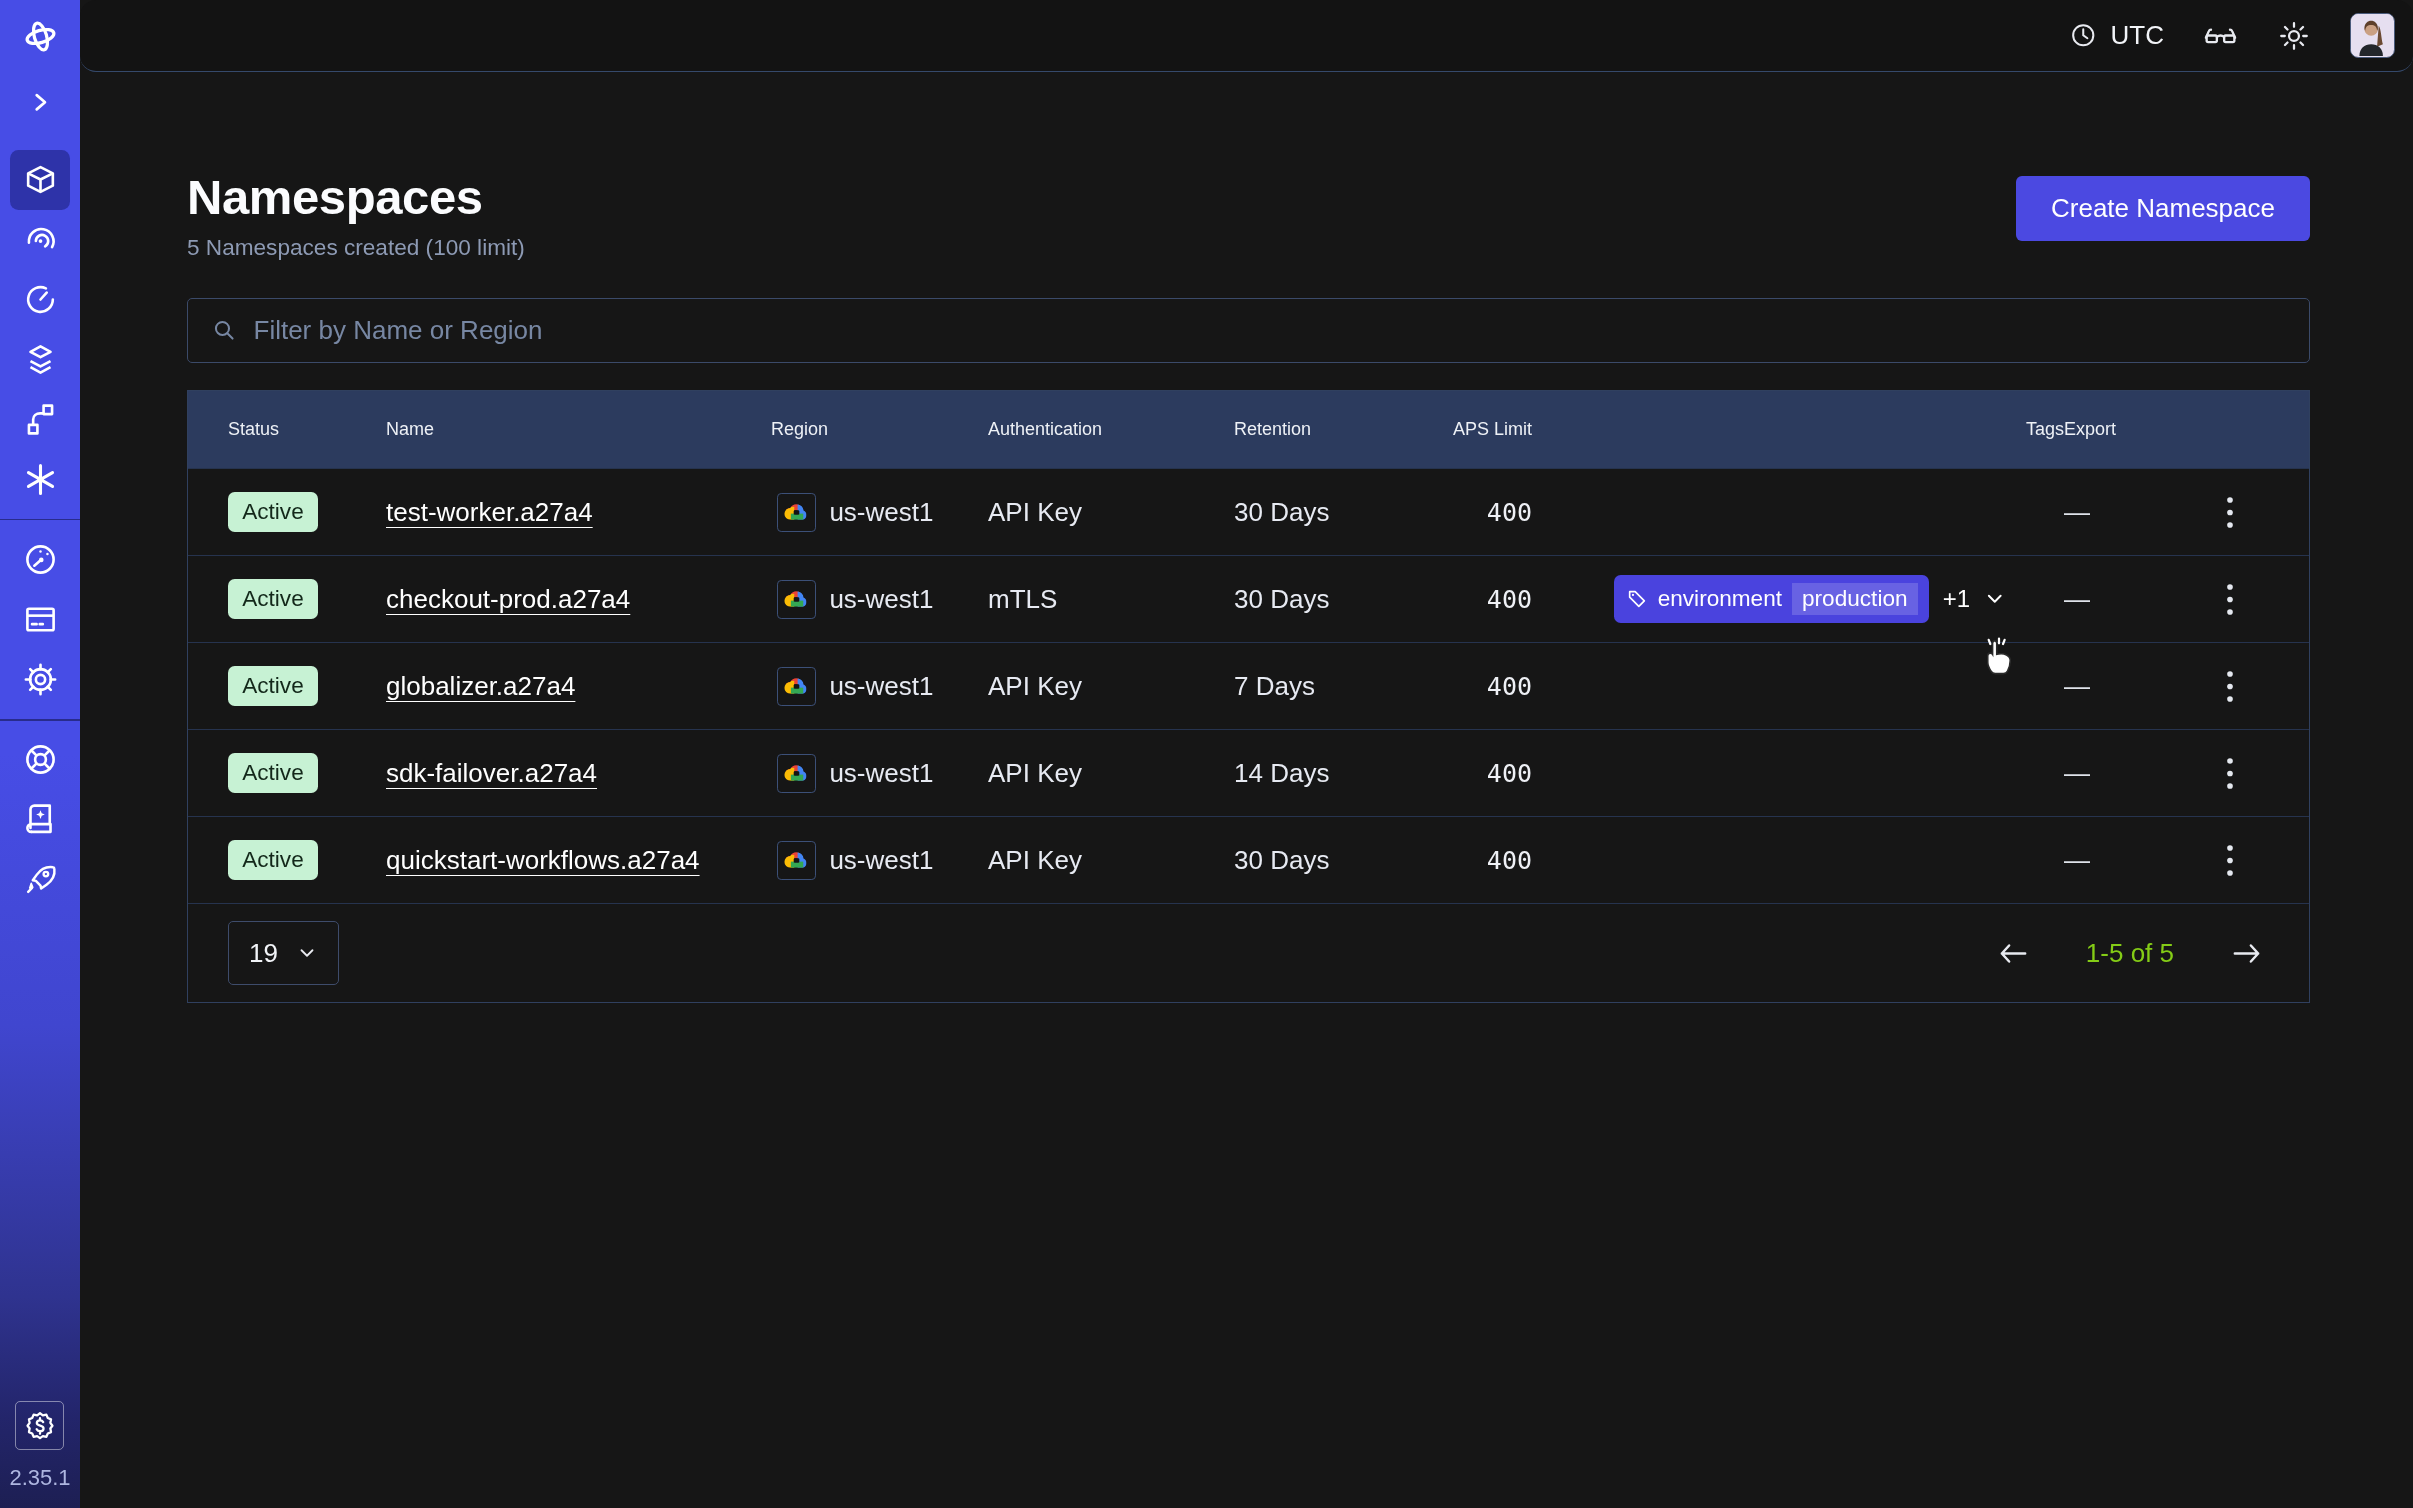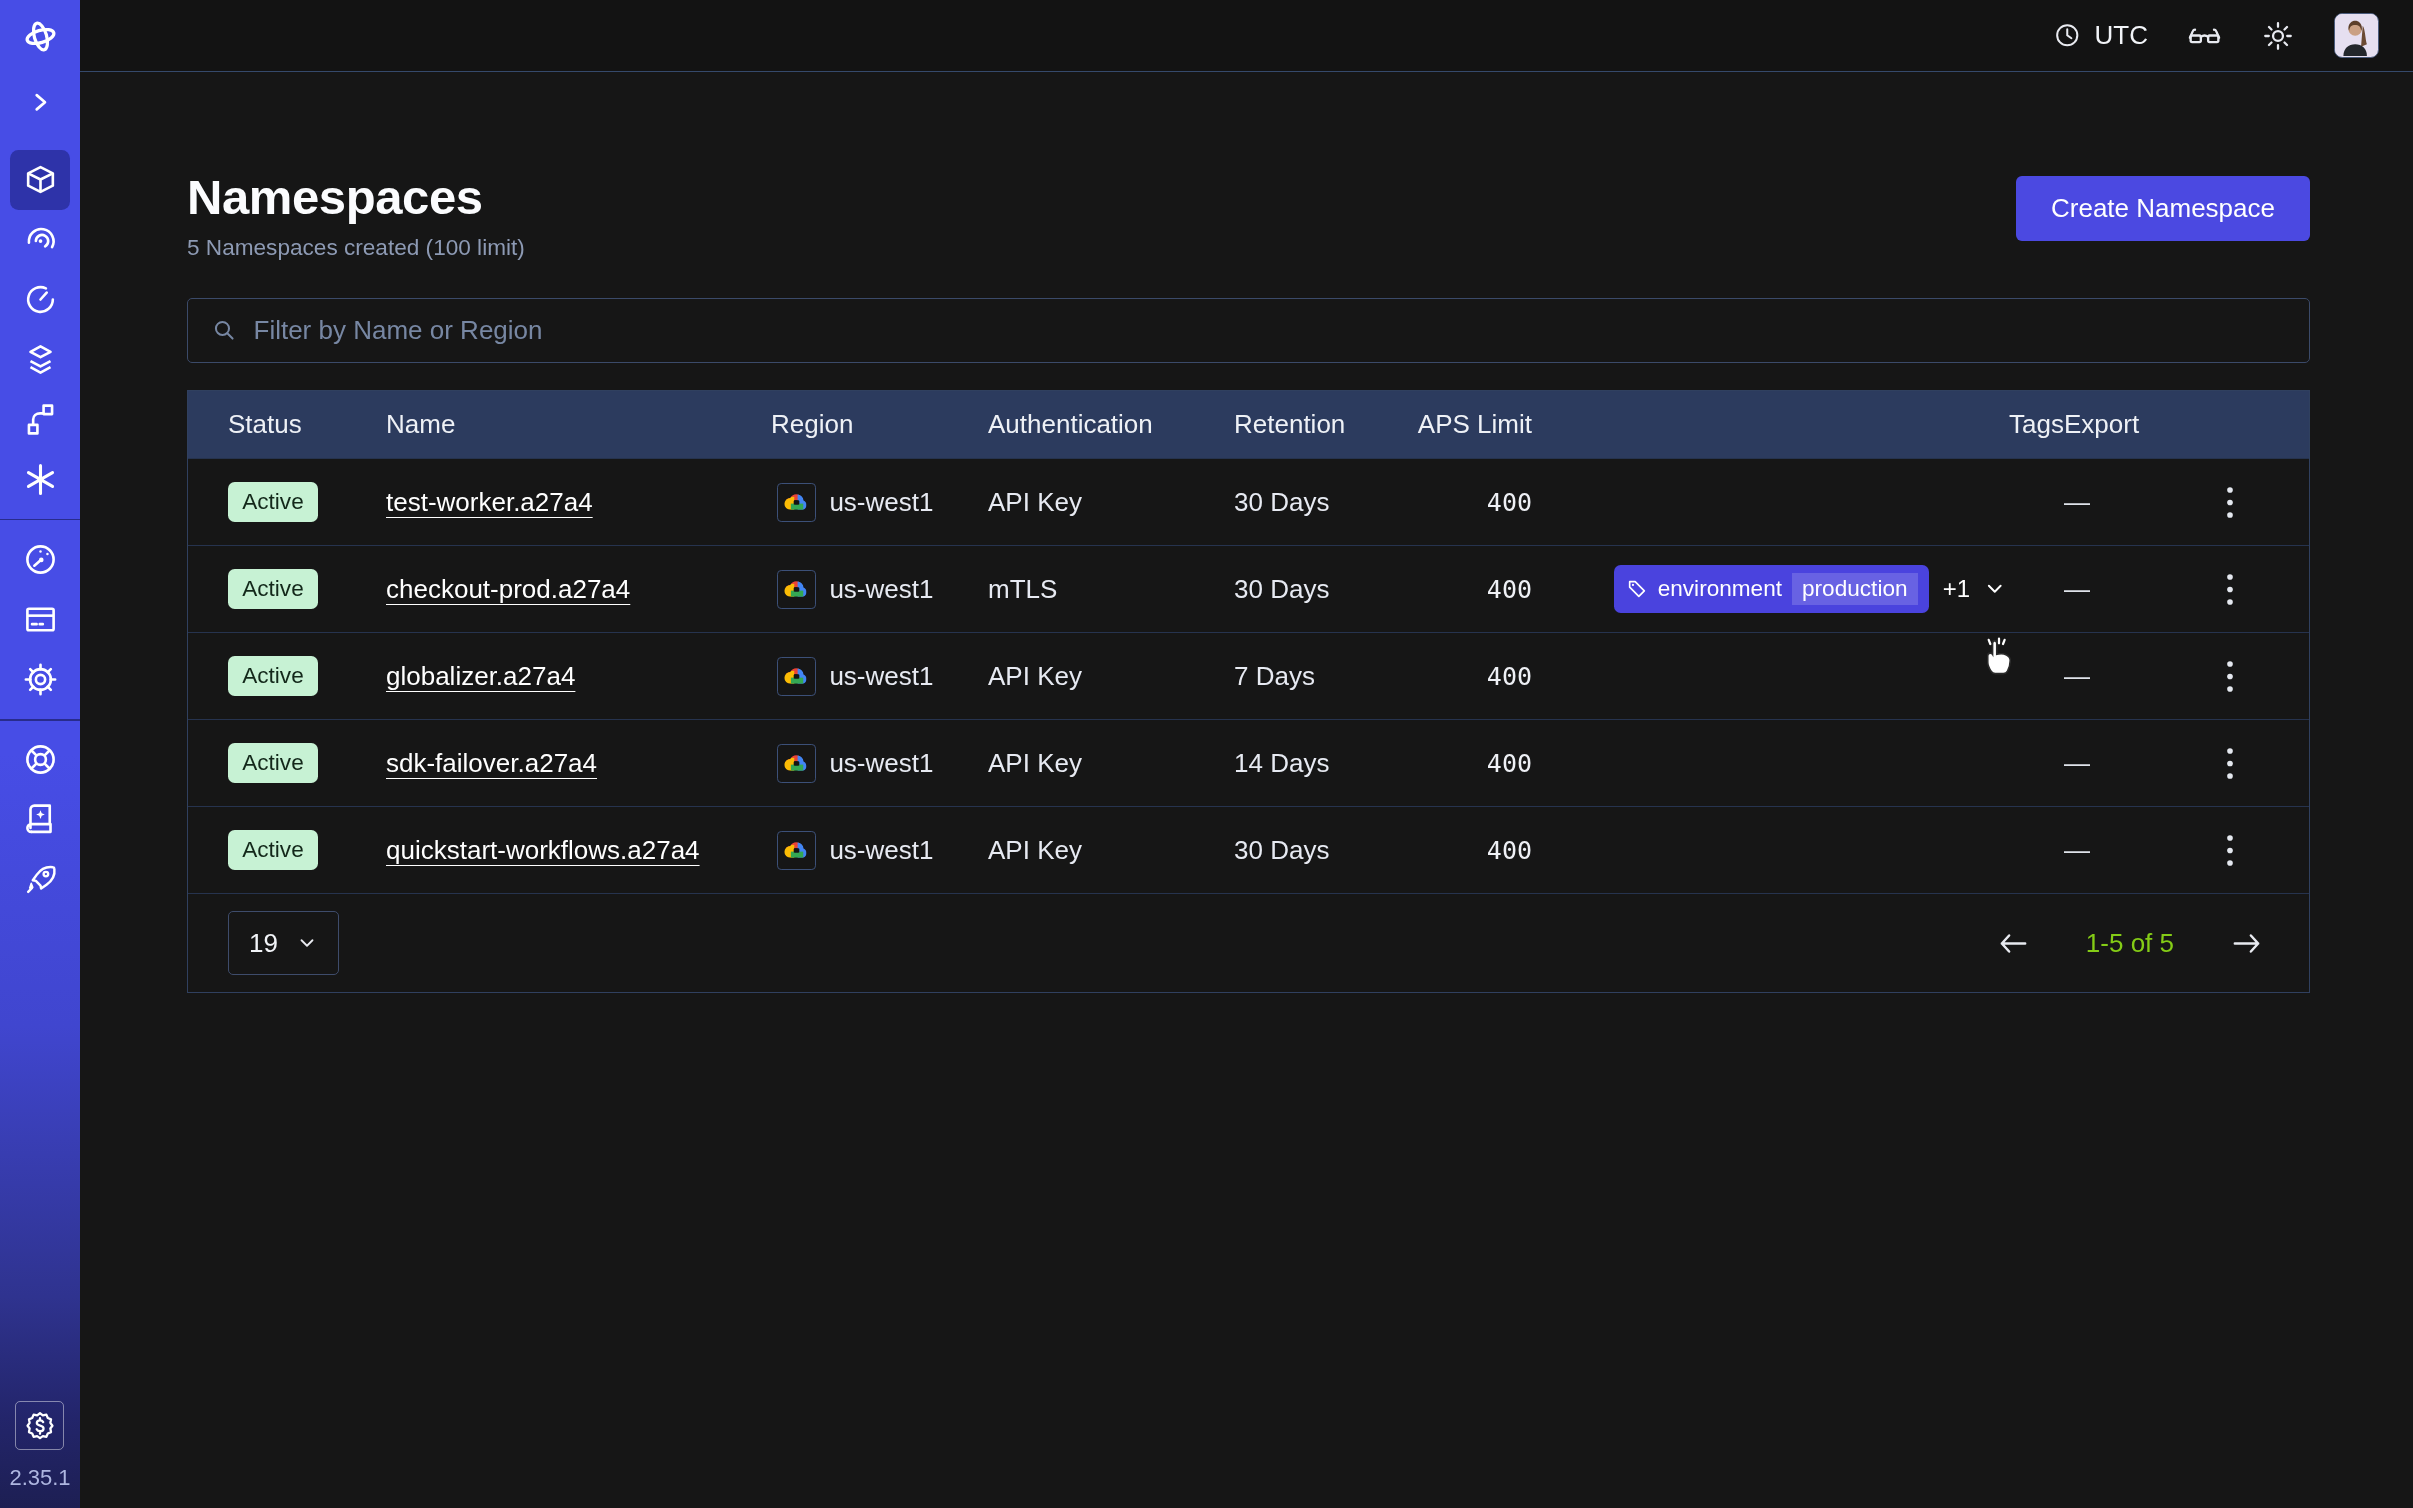--- a/index.html
+++ b/index.html
@@ -34,21 +34,21 @@
     display:flex; align-items:center; justify-content:center; cursor:pointer; background:transparent;
   }
   .version { font-size:22px; color:#aeb6e0; margin:15px 0 17px; }
 
   
   .content { flex:1; display:flex; flex-direction:column; min-width:0; }
   .topbar {
     height:72px; flex:none; background:#131313;
     border-bottom:1.7px solid #35496b;
     display:flex; align-items:center; justify-content:flex-end;
-    gap:39px; padding-right:34px;
+    gap:39px; padding-right:18px;border-radius:16px;
   }
   .utc-group { display:flex; align-items:center; gap:13.4px; font-size:26px; color:#f2f4f8; cursor:pointer; }
   .avatar {
     width:45px; height:45px; border-radius:8.4px; border:1.7px solid #4a5b7c; overflow:hidden;
     cursor:pointer; background:#e6dff0;
   }
 
   
   .main { flex:1; padding:0 103px 0 107px; }
   .page-head { display:flex; justify-content:space-between; margin-top:97px; }
@@ -70,21 +70,21 @@
   }
   .search-box input::placeholder { color:#7787a3; }
 
   
   .table { margin-top:27px; border:1.7px solid #30405f; }
   .grid {
     display:grid;
     grid-template-columns:158px 385px 217px 246px 151px 147px 532px 126px 1fr;
     align-items:center; padding:0 40px;
   }
-  .thead { height:67px; background:#2c3b5e; font-size:26px; color:#eef1f6; }
+  .thead { height:77px; background:#2c3b5e; font-size:18px; color:#eef1f6; }
   .row { height:87px; font-size:26px; border-top:1.7px solid #26334e; background:#161616; }
   .cell-aps, .col-aps { text-align:right; }
   .cell-aps { font-family:"DejaVu Sans Mono", monospace; font-size:25px; color:#eef0f5; }
   .cell-tags, .col-tags { padding-left:82px;text-align:right; }
   .badge {
     display:inline-block; background:#c7f2d4; color:#13281a;
     font-size:22.6px; padding:6.7px 14.2px; border-radius:6.7px;
   }
   .name-link {
     color:#fff; text-decoration:underline; text-underline-offset:5.9px;

